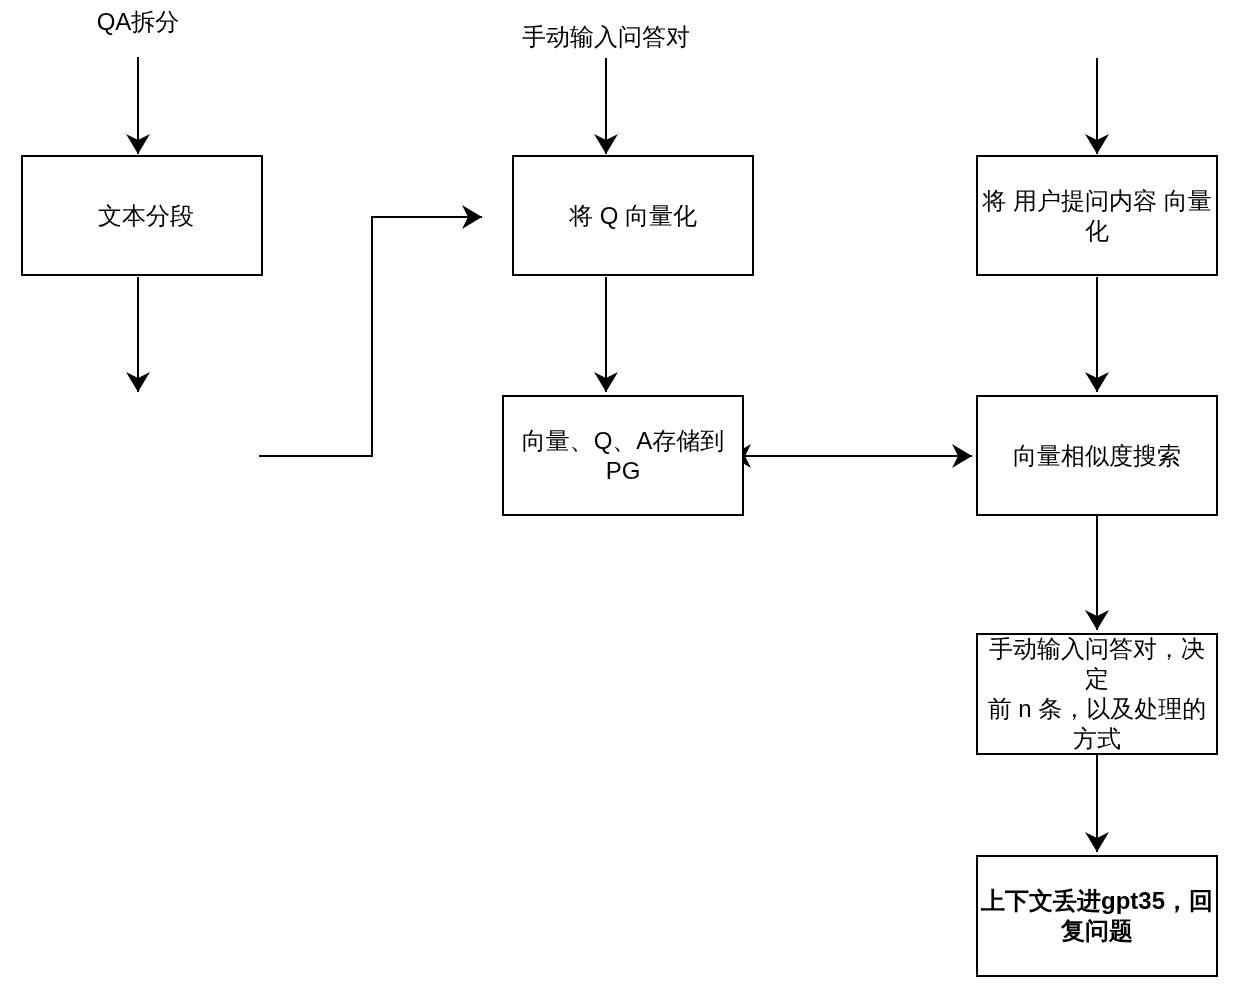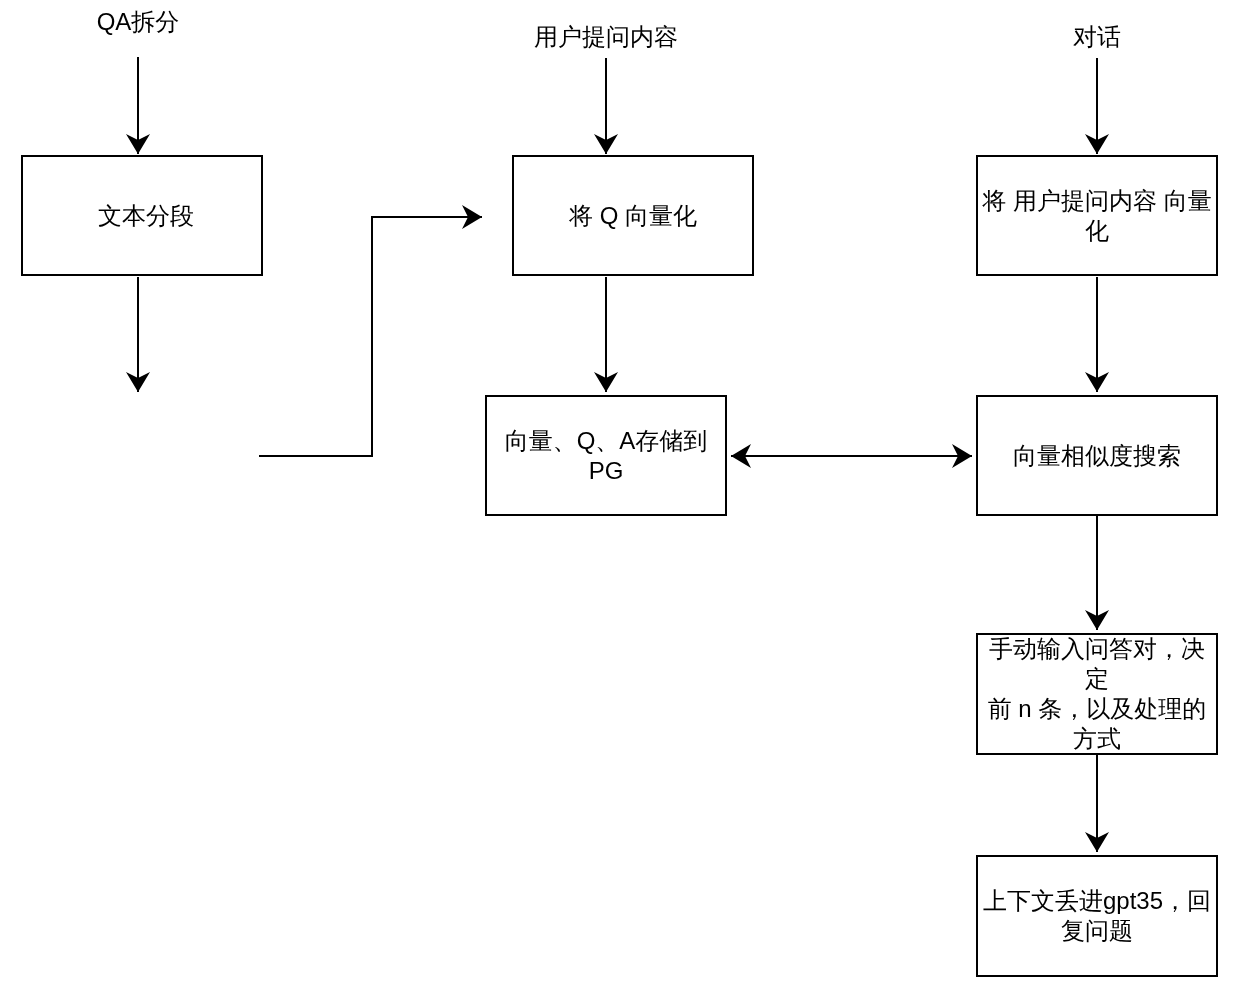--- a/index.html
+++ b/index.html
@@ -71,31 +71,30 @@
     <path class="edge" d="M606,277 V392" marker-end="url(#arrow)"></path>
     <path class="edge" d="M731,456 H972" marker-start="url(#arrow)" marker-end="url(#arrow)"></path>
 
     <path class="edge" d="M1097,58 V154" marker-end="url(#arrow)"></path>
     <path class="edge" d="M1097,277 V392" marker-end="url(#arrow)"></path>
     <path class="edge" d="M1097,516 V630" marker-end="url(#arrow)"></path>
     <path class="edge" d="M1097,755 V852" marker-end="url(#arrow)"></path>
   </svg>
 
   <div class="float-label" style="left:38px; top:7px; width:200px;">QA拆分</div>
-  <div class="float-label" style="left:486px; top:22px; width:240px;">用户提问内容</div>
-  <div class="float-label" style="left:997px; top:22px; width:200px;">对话</div>
+  <div class="float-label" style="left:486px; top:22px; width:240px;">手动输入问答对</div>
 
   <div class="node" style="left:21px; top:155px;padding-left:8px;">文本分段</div>
 
   <div class="node" style="left:485px; top:155px;margin-left:27px;">将 Q 向量化</div>
-  <div class="node" style="left:485px; top:395px;">向量、Q、A存储到
+  <div class="node" style="left:502px; top:395px;">向量、Q、A存储到
 PG</div>
 
   <div class="node" style="left:976px; top:395px;">向量相似度搜索</div>
   <div class="node" style="left:976px; top:155px;">将 用户提问内容 向量
 化</div>
   <div class="node" style="left:976px; top:633px; height:122px;">手动输入问答对，决定
 前 n 条，以及处理的
 方式</div>
-  <div class="node" style="left:976px; top:855px; height:122px;">上下文丢进gpt35，回
+  <div class="node" style="left:976px; top:855px; height:122px;font-weight:bold;">上下文丢进gpt35，回
 复问题</div>
 
 </div>
 
 </body></html>

